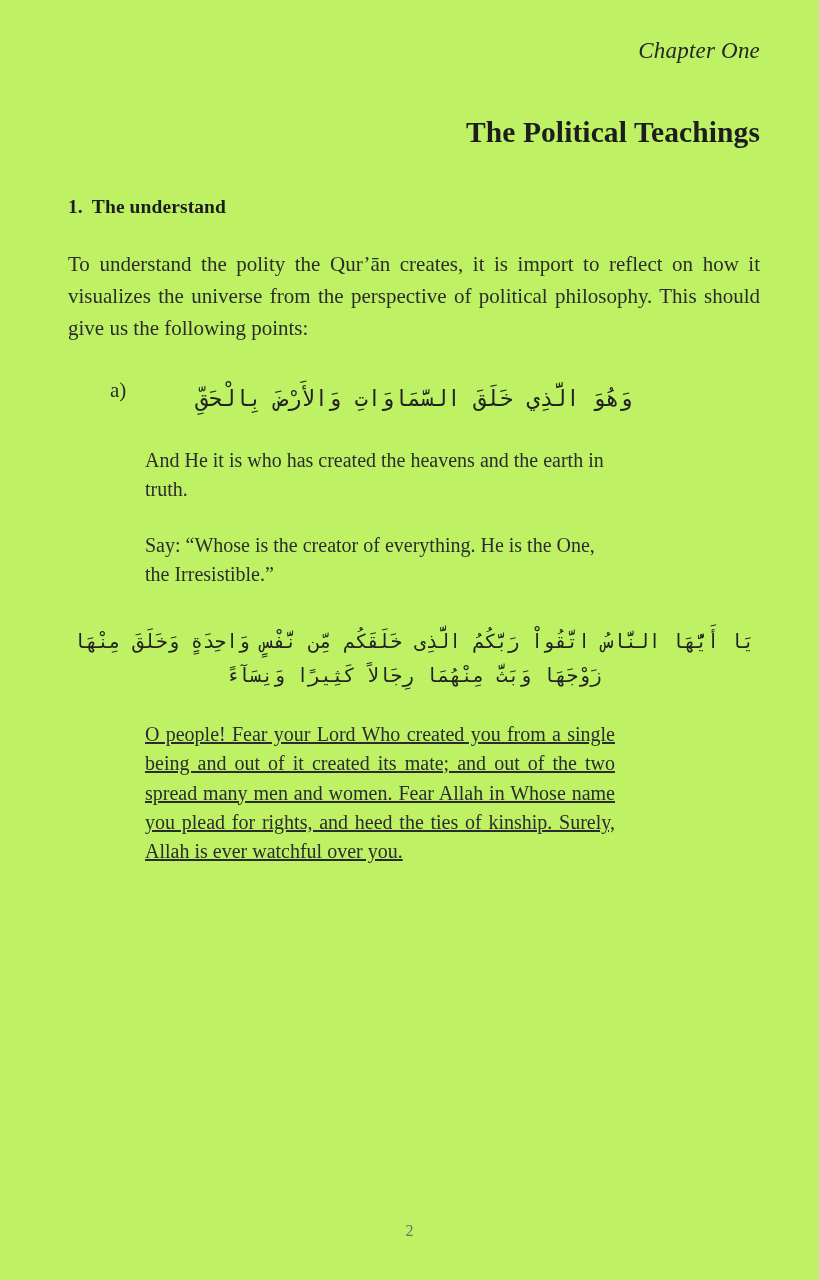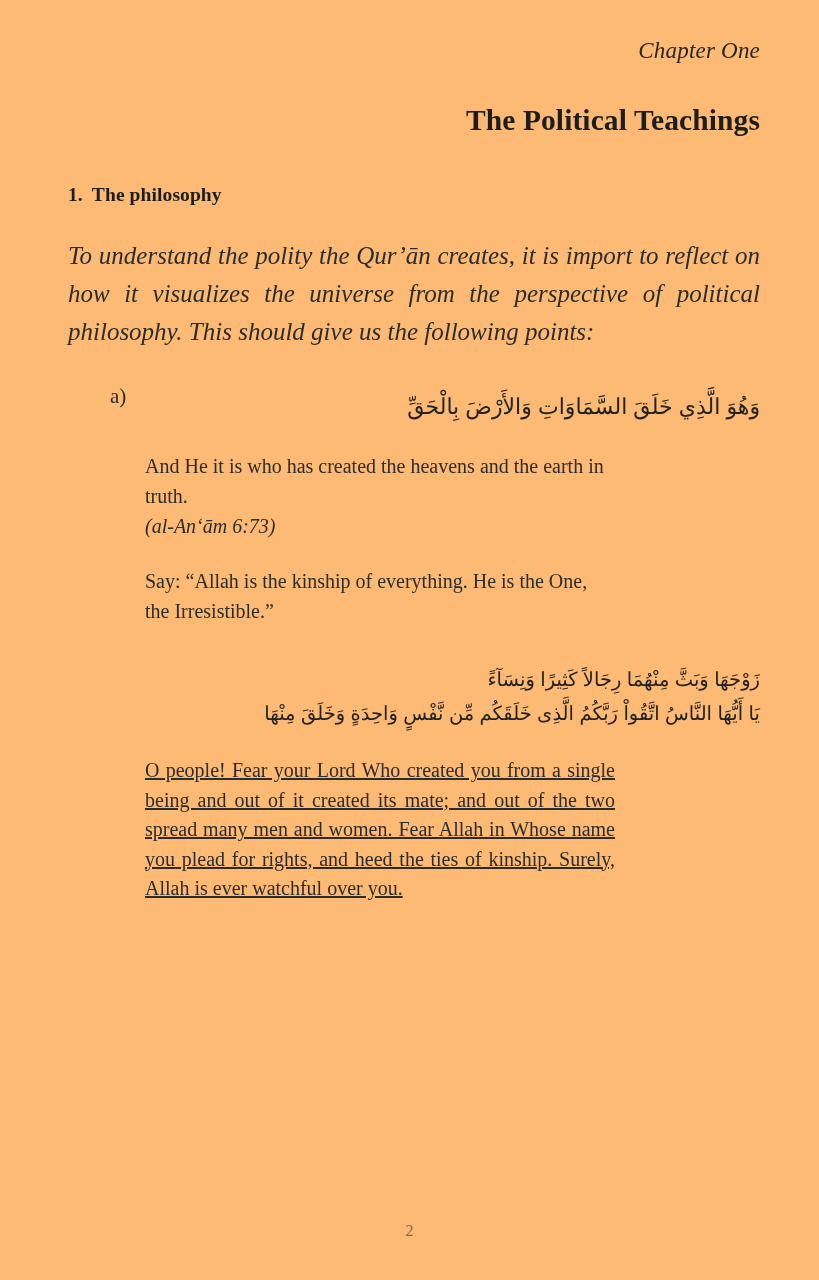--- a/index.html
+++ b/index.html
@@ -6,21 +6,21 @@
   html, body {
     margin: 0;
     padding: 0;
     background: #ffffff;
   }
   .page {
     position: relative;
     width: 819px;
     height: 1280px;
     margin: 0 auto;
-    background: #fdba74;
+    background: #bef264;
     overflow: hidden;
     font-family: "Liberation Serif", "DejaVu Serif", serif;
     color: #2b2b2b;
     -webkit-font-smoothing: antialiased;
   }
 
   
   .content {
     position: absolute;
     left: 68px;
@@ -34,21 +34,21 @@
     margin-top: 38px;
     text-align: right;
     font-style: italic;
     font-size: 23px;
     letter-spacing: 0.2px;
     color: #262626;
   }
 
   
   .chapter-title {
-    margin-top: 36px;
+    margin-top: 48px;
     text-align: right;
     font-weight: bold;
     font-size: 29.5px;
     line-height: 1.36;
     letter-spacing: 0.1px;
     color: #1d1d1d;
   }
   .chapter-title .t-line { display: block; }
 
   
@@ -57,26 +57,25 @@
     font-weight: bold;
     font-size: 19.5px;
     letter-spacing: 0.1px;
     color: #1d1d1d;
   }
   .section-heading .num { margin-right: 9px; }
 
   
   .body-para {
     margin-top: 31px;
-    font-size: 25px;
+    font-size: 21px;
     line-height: 1.52;
     text-align: justify;
     text-justify: inter-word;
     color: #2c2c2c;
-    font-style: italic;
   }
 
   
   .list-block { margin-top: 30px; }
   .list-item {
     position: relative;
     padding-left: 80px;
     font-size: 21px;
     line-height: 1.5;
     text-align: justify;
@@ -84,23 +83,23 @@
   }
   .list-item .marker {
     position: absolute;
     left: 42px;
     top: 0;
   }
 
   
   .verse {
     margin: 36px 0 0 0;
-    text-align: right;
+    text-align: center;
     direction: rtl;
-    font-family: Liberation Sans, sans-serif;
+    font-family: Liberation Mono, monospace;
     font-size: 22px;
     line-height: 1.78;
     color: #222222;
   }
   .verse .v-line { display: block; }
   .verse.two-line { font-size: 19.5px; line-height: 1.75; }
 
   
   .translation {
     margin: 26px 0 0 77px;   
@@ -137,46 +136,45 @@
 <div class="page">
   <div class="content">
 
     <div class="chapter-label">Chapter One</div>
 
     <h1 class="chapter-title">
       <span class="t-line">The Political Teachings</span>
     </h1>
 
     <h2 class="section-heading">
-      <span class="num">1.</span><span>The philosophy</span>
+      <span class="num">1.</span><span>The understand</span>
     </h2>
 
     <p class="body-para">To understand the polity the Qur’ān creates, it is import to reflect on how it visualizes the universe from the perspective of political philosophy. This should give us the following points:</p>
 
     <div class="list-block">
       <div class="list-item">
         <span class="marker">a)</span>
       </div>
     </div>
 
     <div class="verse">
       <span class="v-line">وَهُوَ الَّذِي خَلَقَ السَّمَاوَاتِ وَالأَرْضَ بِالْحَقِّ</span>
     </div>
     <div class="translation">
       <span>And He it is who has created the heavens and the earth in truth.</span>
-      <span class="cite">(al-Anʻām 6:73)</span>
     </div>
 
     <div class="translation">
-      <span>Say: “Allah is the kinship of everything. He is the One, the Irresistible.”</span>
+      <span>Say: “Whose is the creator of everything. He is the One, the Irresistible.”</span>
     </div>
 
     <div class="verse two-line">
+      <span class="v-line">يَا أَيُّهَا النَّاسُ اتَّقُواْ رَبَّكُمُ الَّذِى خَلَقَكُم مِّن نَّفْسٍ وَاحِدَةٍ وَخَلَقَ مِنْهَا</span>
       <span class="v-line">زَوْجَهَا وَبَثَّ مِنْهُمَا رِجَالاً كَثِيرًا وَنِسَآءً</span>
-      <span class="v-line">يَا أَيُّهَا النَّاسُ اتَّقُواْ رَبَّكُمُ الَّذِى خَلَقَكُم مِّن نَّفْسٍ وَاحِدَةٍ وَخَلَقَ مِنْهَا</span>
     </div>
     <div class="translation justified">
       <span>O people! Fear your Lord Who created you from a single being and out of it created its mate; and out of the two spread many men and women. Fear Allah in Whose name you plead for rights, and heed the ties of kinship. Surely, Allah is ever watchful over you.</span>
     </div>
 
   </div>
 
   <div class="folio">2</div>
 </div>
 

